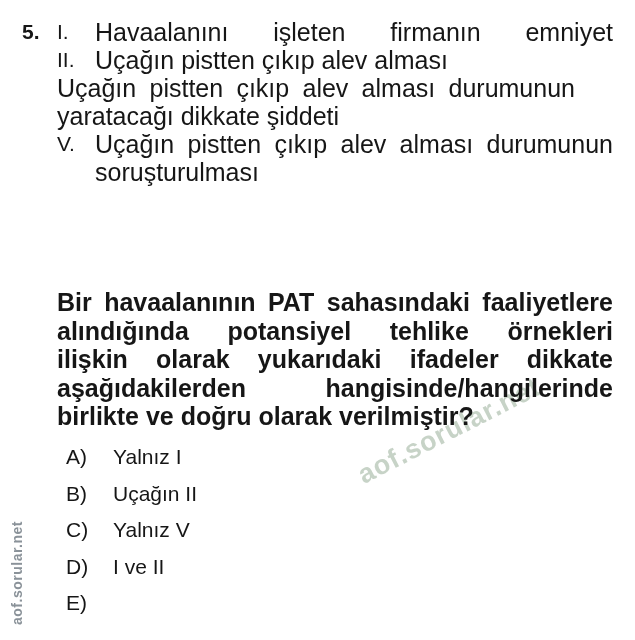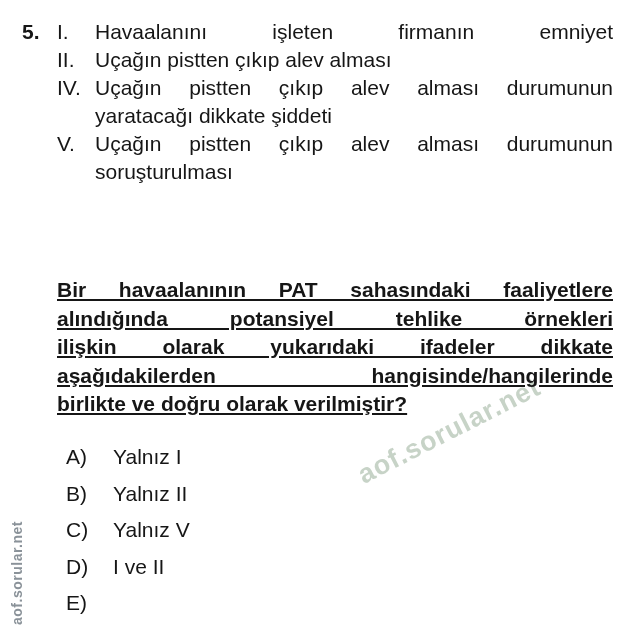--- a/index.html
+++ b/index.html
@@ -33,37 +33,36 @@
   }
   .stmt { display: flex; }
   .stmt-num {
     flex: 0 0 38px;
     width: 38px;
     font-size: 21px;
     line-height: 28px;
   }
   .stmt-lines { width: 518px; }
   .line {
-    font-size: 21px;
+    font-size: 25px;
     line-height: 28px;
   }
   .jline {
     text-align: justify;
     text-align-last: justify;
     -moz-text-align-last: justify;
   }
   
   .stem {
     position: absolute;
     left: 57px;
-    top: 276px;
+    top: 288px;
     width: 556px;
     font-weight: bold;
     z-index: 2;
-    text-decoration: underline;
   }
   .stem .line { line-height: 28.5px; }
   
   .options {
     position: absolute;
     left: 66px;
     top: 443px;
     display: flex;
     flex-direction: column;
     gap: 8.5px;
@@ -131,21 +130,20 @@
 
     <div class="stmt">
       <div class="stmt-num">II.</div>
       <div class="stmt-lines">
         <div class="line">Uçağın pistten çıkıp alev alması</div>
       </div>
     </div>
 
 
     <div class="stmt">
-      <div class="stmt-num">IV.</div>
       <div class="stmt-lines">
         <div class="line jline">Uçağın pistten çıkıp alev alması durumunun</div>
         <div class="line">yaratacağı dikkate şiddeti</div>
       </div>
     </div>
 
     <div class="stmt">
       <div class="stmt-num">V.</div>
       <div class="stmt-lines">
         <div class="line jline">Uçağın pistten çıkıp alev alması durumunun</div>
@@ -165,21 +163,21 @@
 
   <div class="options">
 
     <div class="opt">
       <div class="opt-letter">A)</div>
       <div class="opt-text">Yalnız I</div>
     </div>
 
     <div class="opt">
       <div class="opt-letter">B)</div>
-      <div class="opt-text">Yalnız II</div>
+      <div class="opt-text">Uçağın II</div>
     </div>
 
     <div class="opt">
       <div class="opt-letter">C)</div>
       <div class="opt-text">Yalnız V</div>
     </div>
 
     <div class="opt">
       <div class="opt-letter">D)</div>
       <div class="opt-text">I ve II</div>

